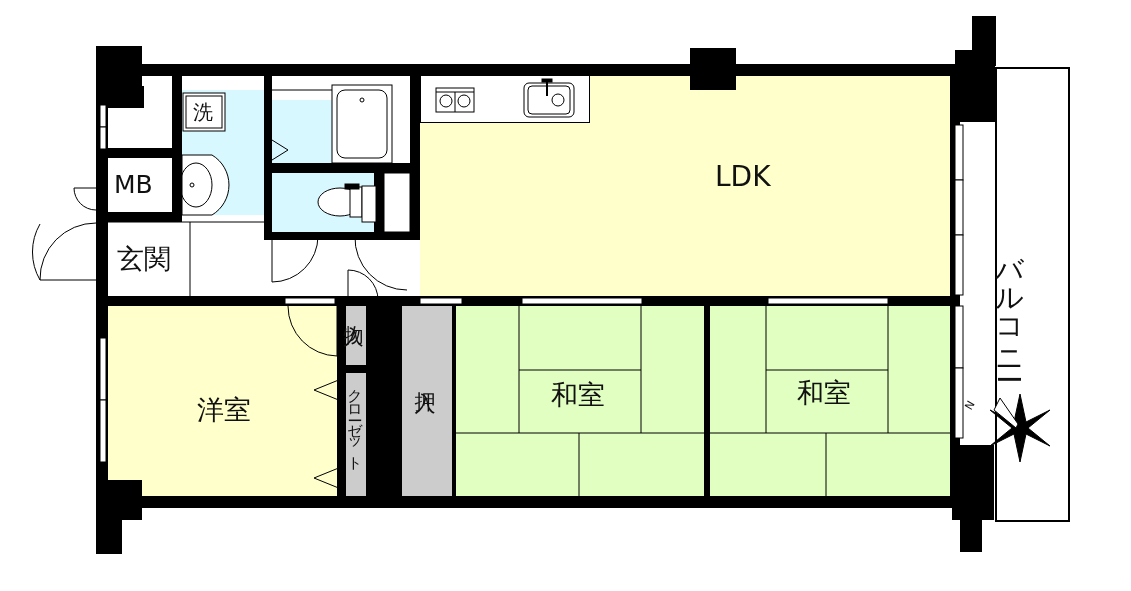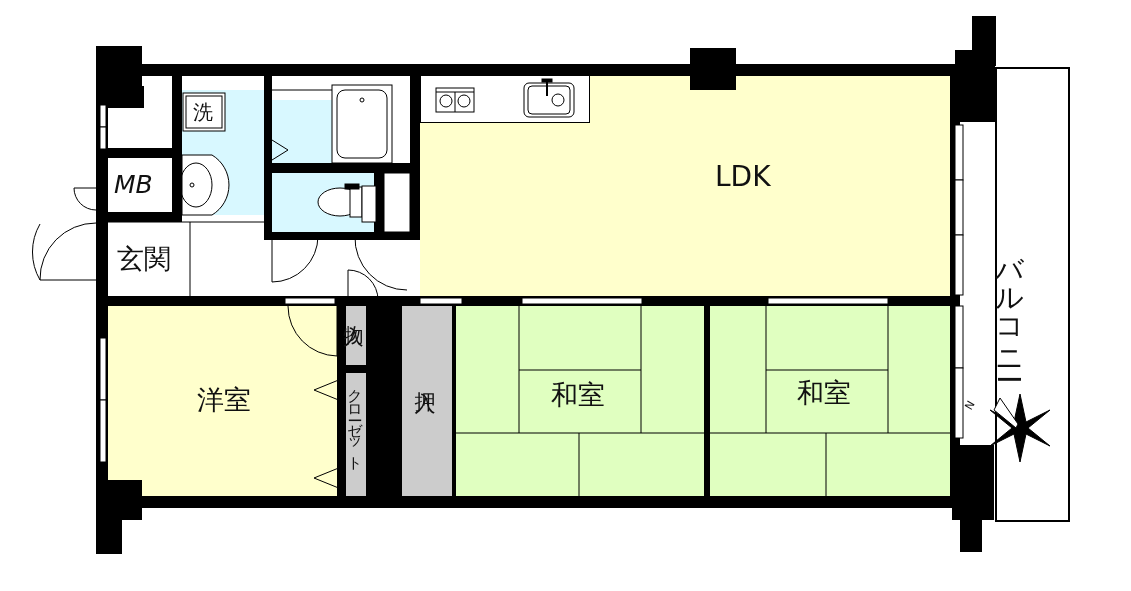--- a/index.html
+++ b/index.html
@@ -146,24 +146,24 @@
     </g>
 
     <g transform="translate(1020,428)" fill="#fff" stroke="#000">
       <polygon points="0,-34 6,-6 30,-18 8,0 30,18 6,6 0,34 -6,6 -30,18 -8,0 -30,-18 -6,-6" fill="#000"></polygon>
       <polygon points="-20,-30 -2,-4 -4,0 -26,-18" fill="#fff"></polygon>
     </g>
   </g>
 </svg>
 
 <div class="lbl" style="left:715px;top:163px;font-size:28px;">LDK</div>
-<div class="lbl" style="left:197px;top:386px;font-size:27px;">洋室</div>
+<div class="lbl" style="left:197px;top:396px;font-size:27px;">洋室</div>
 <div class="lbl" style="left:551px;top:381px;font-size:27px;">和室</div>
 <div class="lbl" style="left:797px;top:379px;font-size:27px;">和室</div>
 <div class="lbl" style="left:117px;top:245px;font-size:27px;">玄関</div>
-<div class="lbl" style="left:114px;top:172px;font-size:25px;font-style:italic;">MB</div>
+<div class="lbl" style="left:114px;top:172px;font-size:25px;">MB</div>
 <div class="lbl" style="left:193px;top:102px;font-size:20px;">洗</div>
 <div class="vlbl" style="left:344px;top:310px;font-size:20px;">物入</div>
 <div class="vlbl" style="left:347px;top:378px;font-size:15px;">クローゼット</div>
 <div class="vlbl" style="left:414px;top:375px;font-size:21px;">押入</div>
 <div class="vlbl" style="left:995px;top:238px;font-size:28px;">バルコニー</div>
 <div class="lbl" style="left:966px;top:400px;font-size:11px;transform:rotate(-60deg);">N</div>
 <div class="abs" style="left:986px;top:394px;width:68px;height:68px;"></div>
 
 </body></html>

